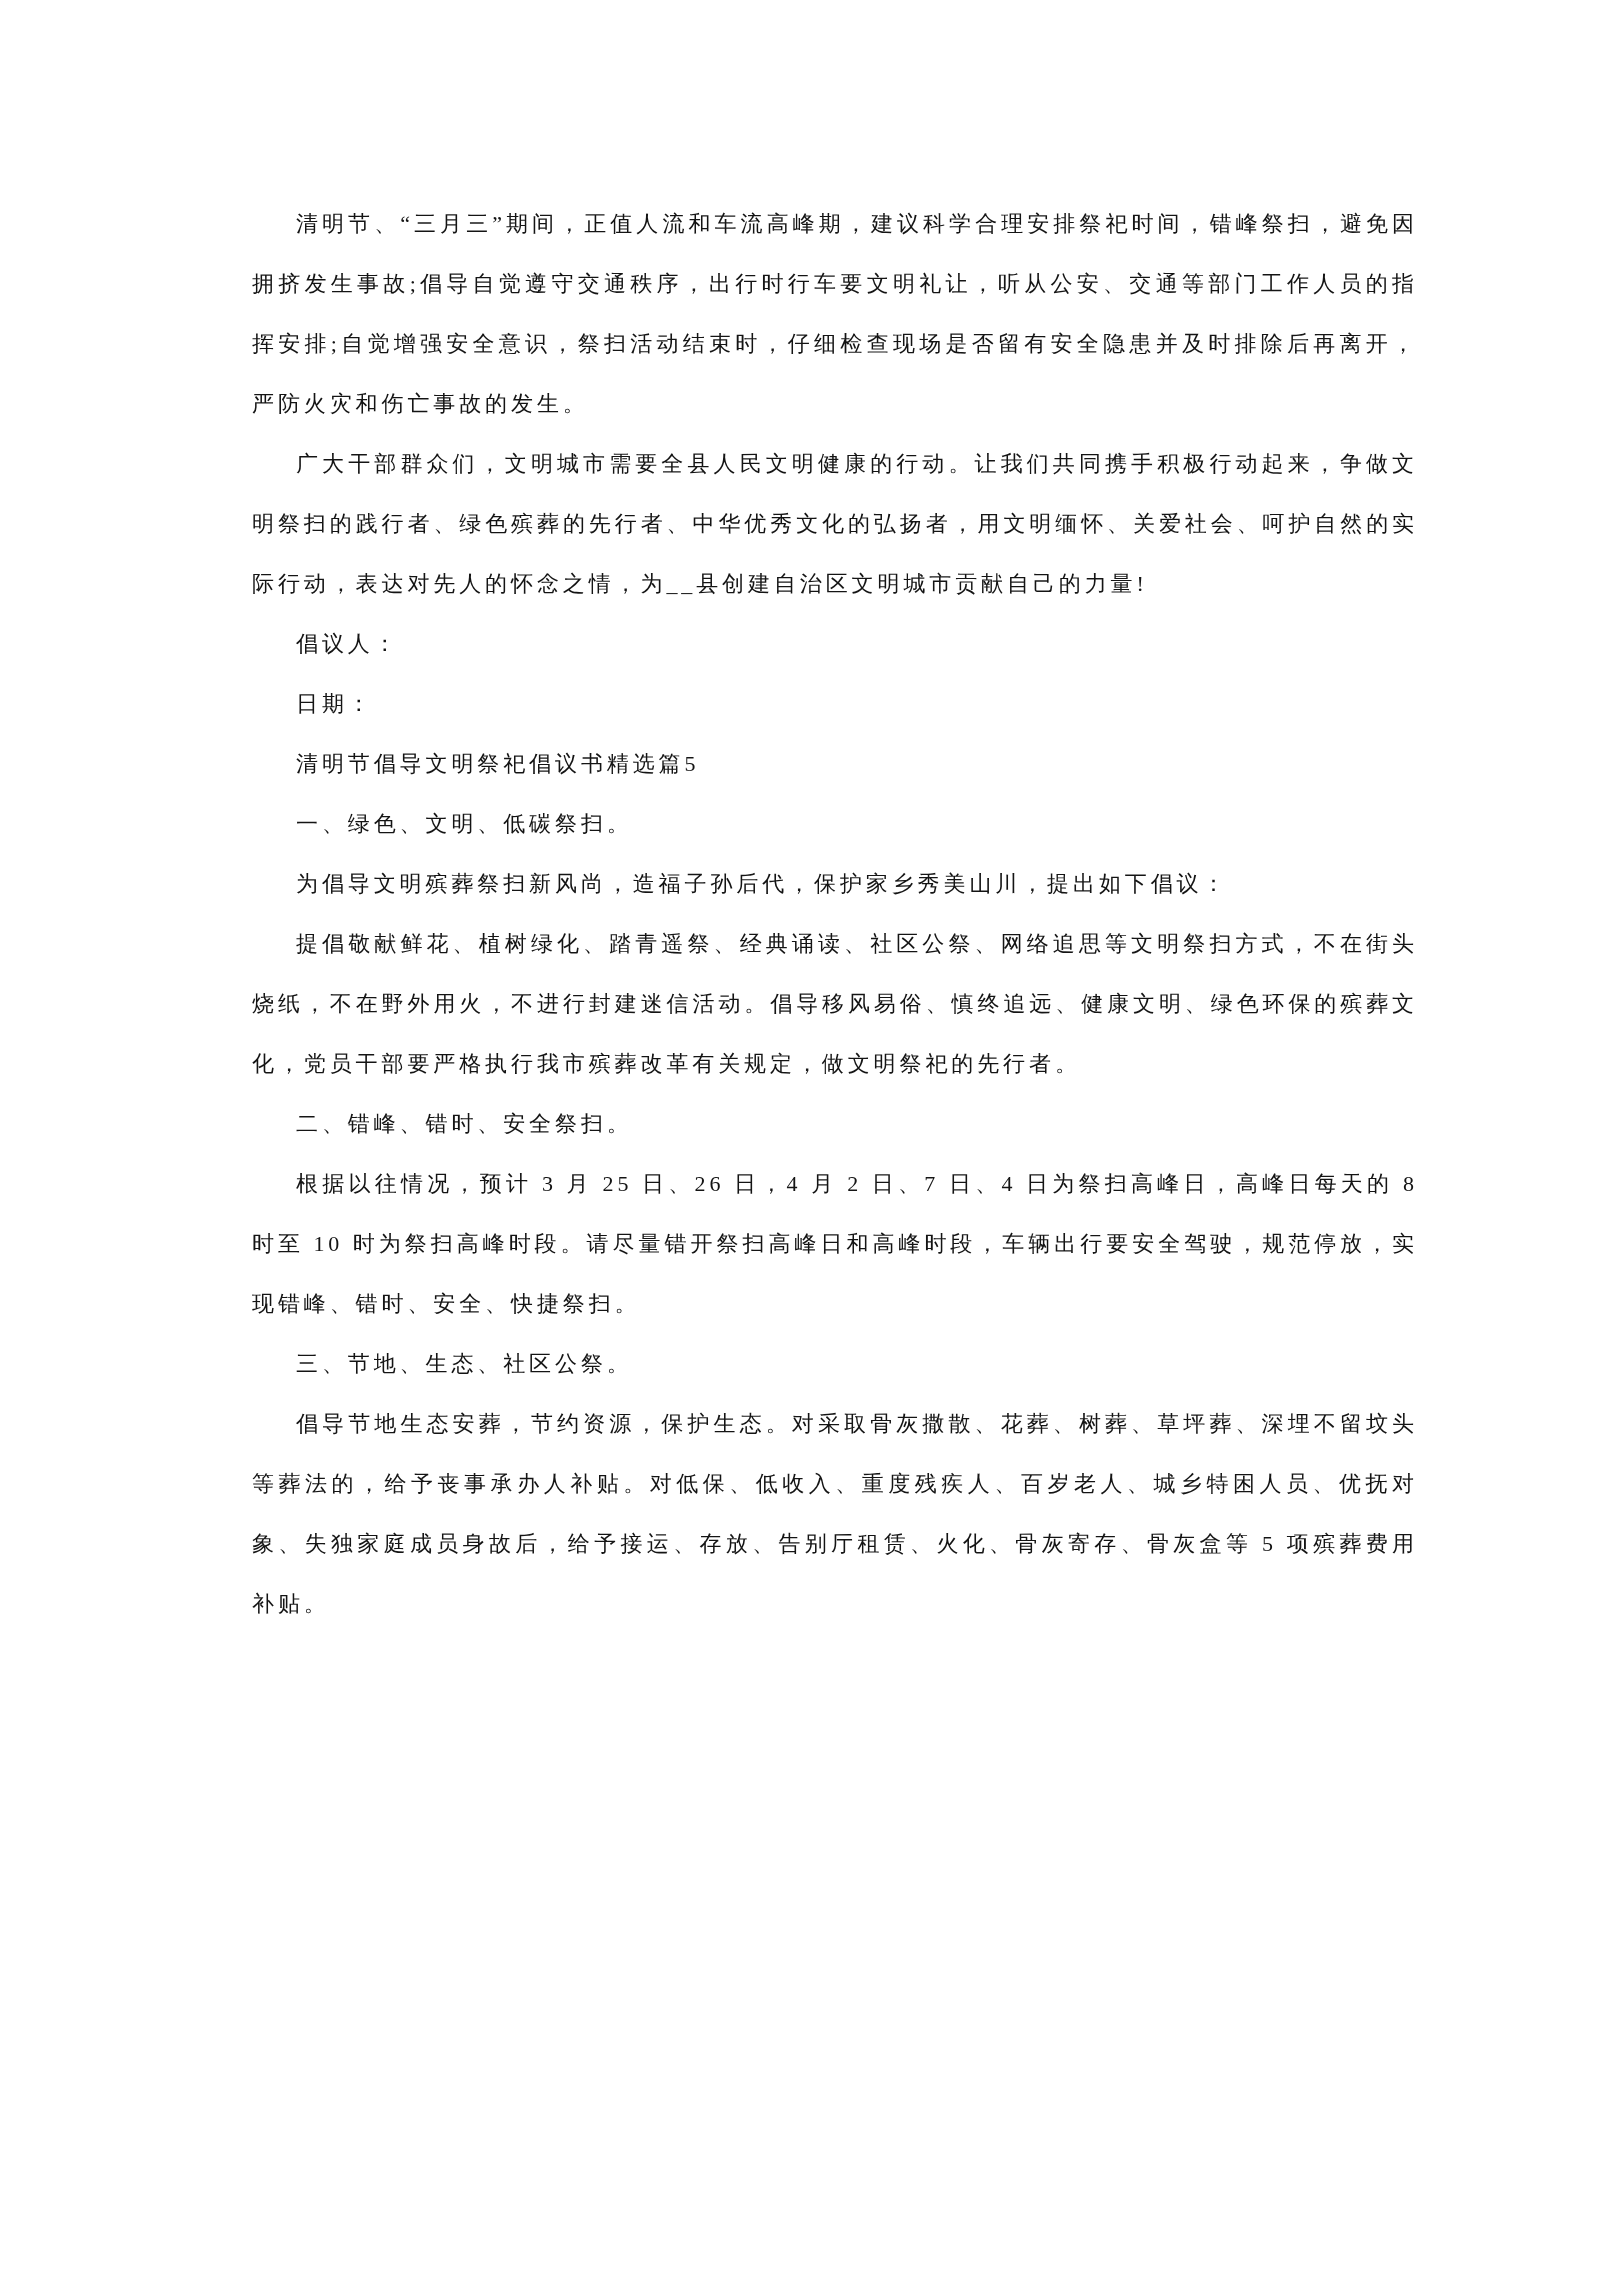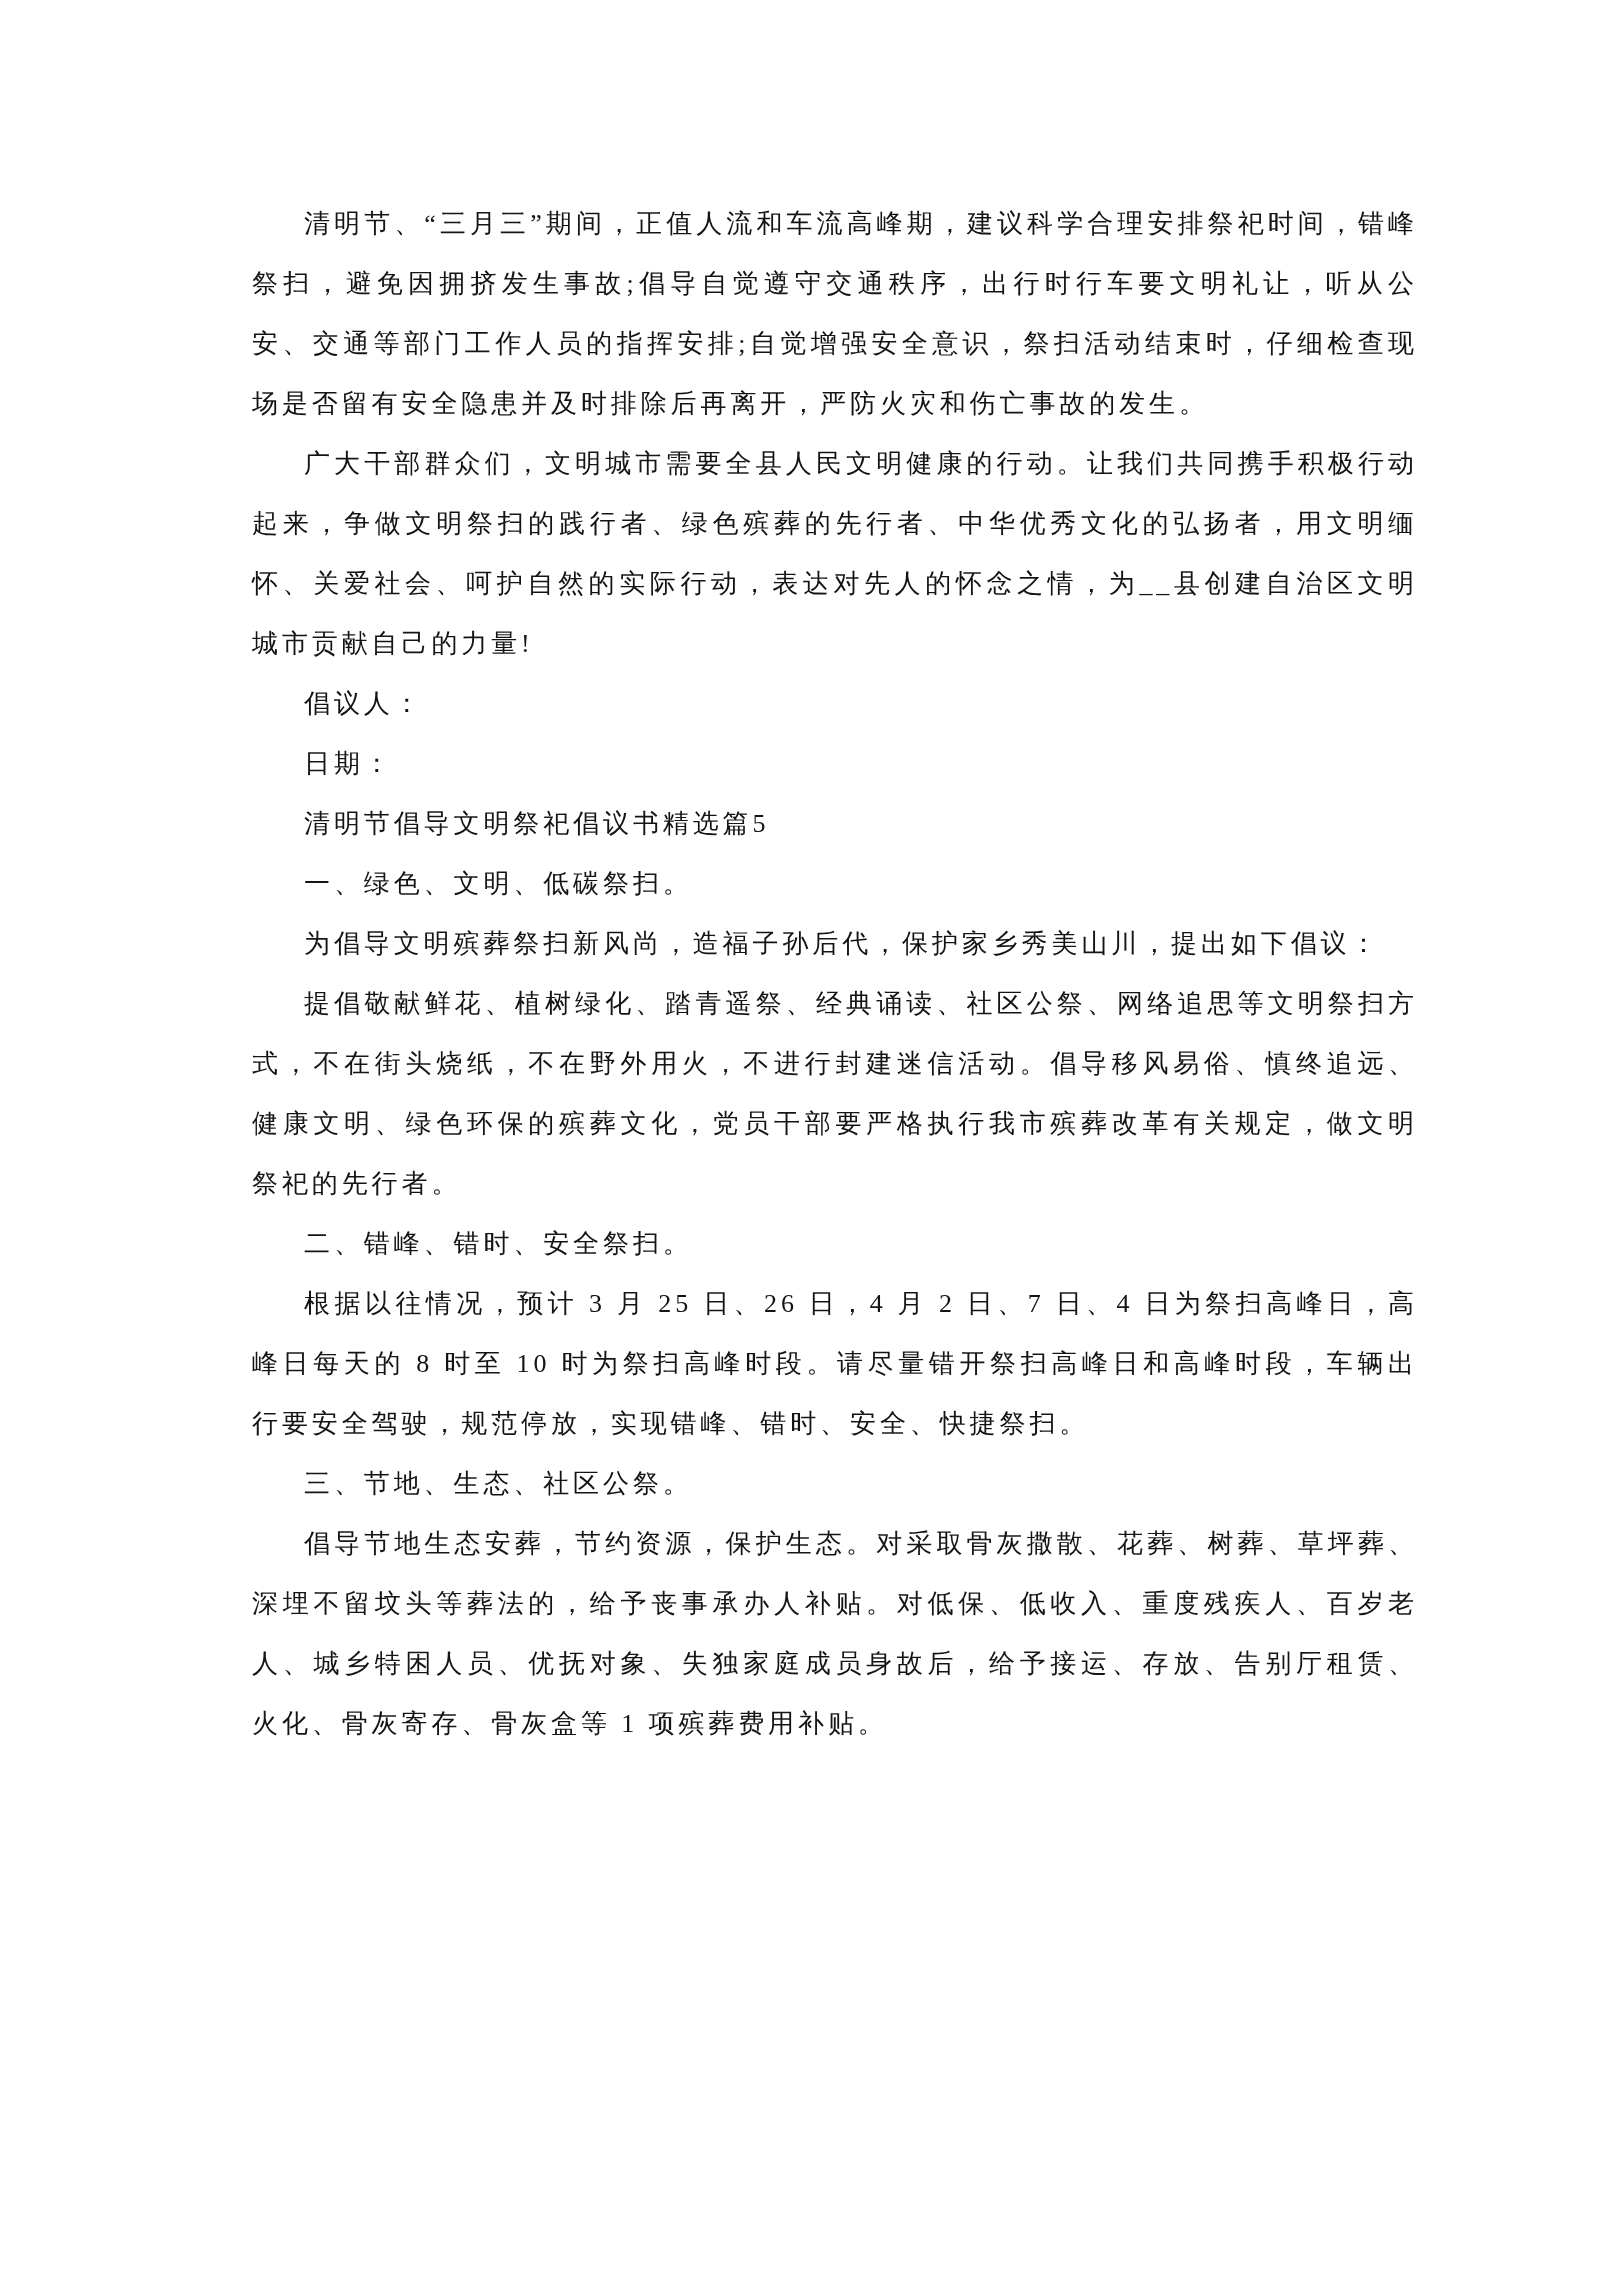--- a/index.html
+++ b/index.html
@@ -23,21 +23,21 @@
   }
   .doc {
     position: absolute;
     top: 194px;
     left: 252px;
     width: 1166px;
   }
   .para {
     margin: 0;
     padding: 0;
-    font-size: 26px;
+    font-size: 22px;
     line-height: 60px;
     letter-spacing: 3.9px;
     text-align: justify;
     text-justify: inter-ideograph;
     text-indent: 2em;
     word-break: break-all;
   }
 </style>
 </head>
 <body>
@@ -48,16 +48,16 @@
     <p class="para">广大干部群众们，文明城市需要全县人民文明健康的行动。让我们共同携手积极行动起来，争做文明祭扫的践行者、绿色殡葬的先行者、中华优秀文化的弘扬者，用文明缅怀、关爱社会、呵护自然的实际行动，表达对先人的怀念之情，为__县创建自治区文明城市贡献自己的力量!</p>
     <p class="para">倡议人：</p>
     <p class="para">日期：</p>
     <p class="para">清明节倡导文明祭祀倡议书精选篇5</p>
     <p class="para">一、绿色、文明、低碳祭扫。</p>
     <p class="para">为倡导文明殡葬祭扫新风尚，造福子孙后代，保护家乡秀美山川，提出如下倡议：</p>
     <p class="para">提倡敬献鲜花、植树绿化、踏青遥祭、经典诵读、社区公祭、网络追思等文明祭扫方式，不在街头烧纸，不在野外用火，不进行封建迷信活动。倡导移风易俗、慎终追远、健康文明、绿色环保的殡葬文化，党员干部要严格执行我市殡葬改革有关规定，做文明祭祀的先行者。</p>
     <p class="para">二、错峰、错时、安全祭扫。</p>
     <p class="para">根据以往情况，预计 3 月 25 日、26 日，4 月 2 日、7 日、4 日为祭扫高峰日，高峰日每天的 8 时至 10 时为祭扫高峰时段。请尽量错开祭扫高峰日和高峰时段，车辆出行要安全驾驶，规范停放，实现错峰、错时、安全、快捷祭扫。</p>
     <p class="para">三、节地、生态、社区公祭。</p>
-    <p class="para">倡导节地生态安葬，节约资源，保护生态。对采取骨灰撒散、花葬、树葬、草坪葬、深埋不留坟头等葬法的，给予丧事承办人补贴。对低保、低收入、重度残疾人、百岁老人、城乡特困人员、优抚对象、失独家庭成员身故后，给予接运、存放、告别厅租赁、火化、骨灰寄存、骨灰盒等 1 项殡葬费用补贴。</p>
+    <p class="para">倡导节地生态安葬，节约资源，保护生态。对采取骨灰撒散、花葬、树葬、草坪葬、深埋不留坟头等葬法的，给予丧事承办人补贴。对低保、低收入、重度残疾人、百岁老人、城乡特困人员、优抚对象、失独家庭成员身故后，给予接运、存放、告别厅租赁、火化、骨灰寄存、骨灰盒等 5 项殡葬费用补贴。</p>
   </div>
 </div>
 
 
 </body></html>

